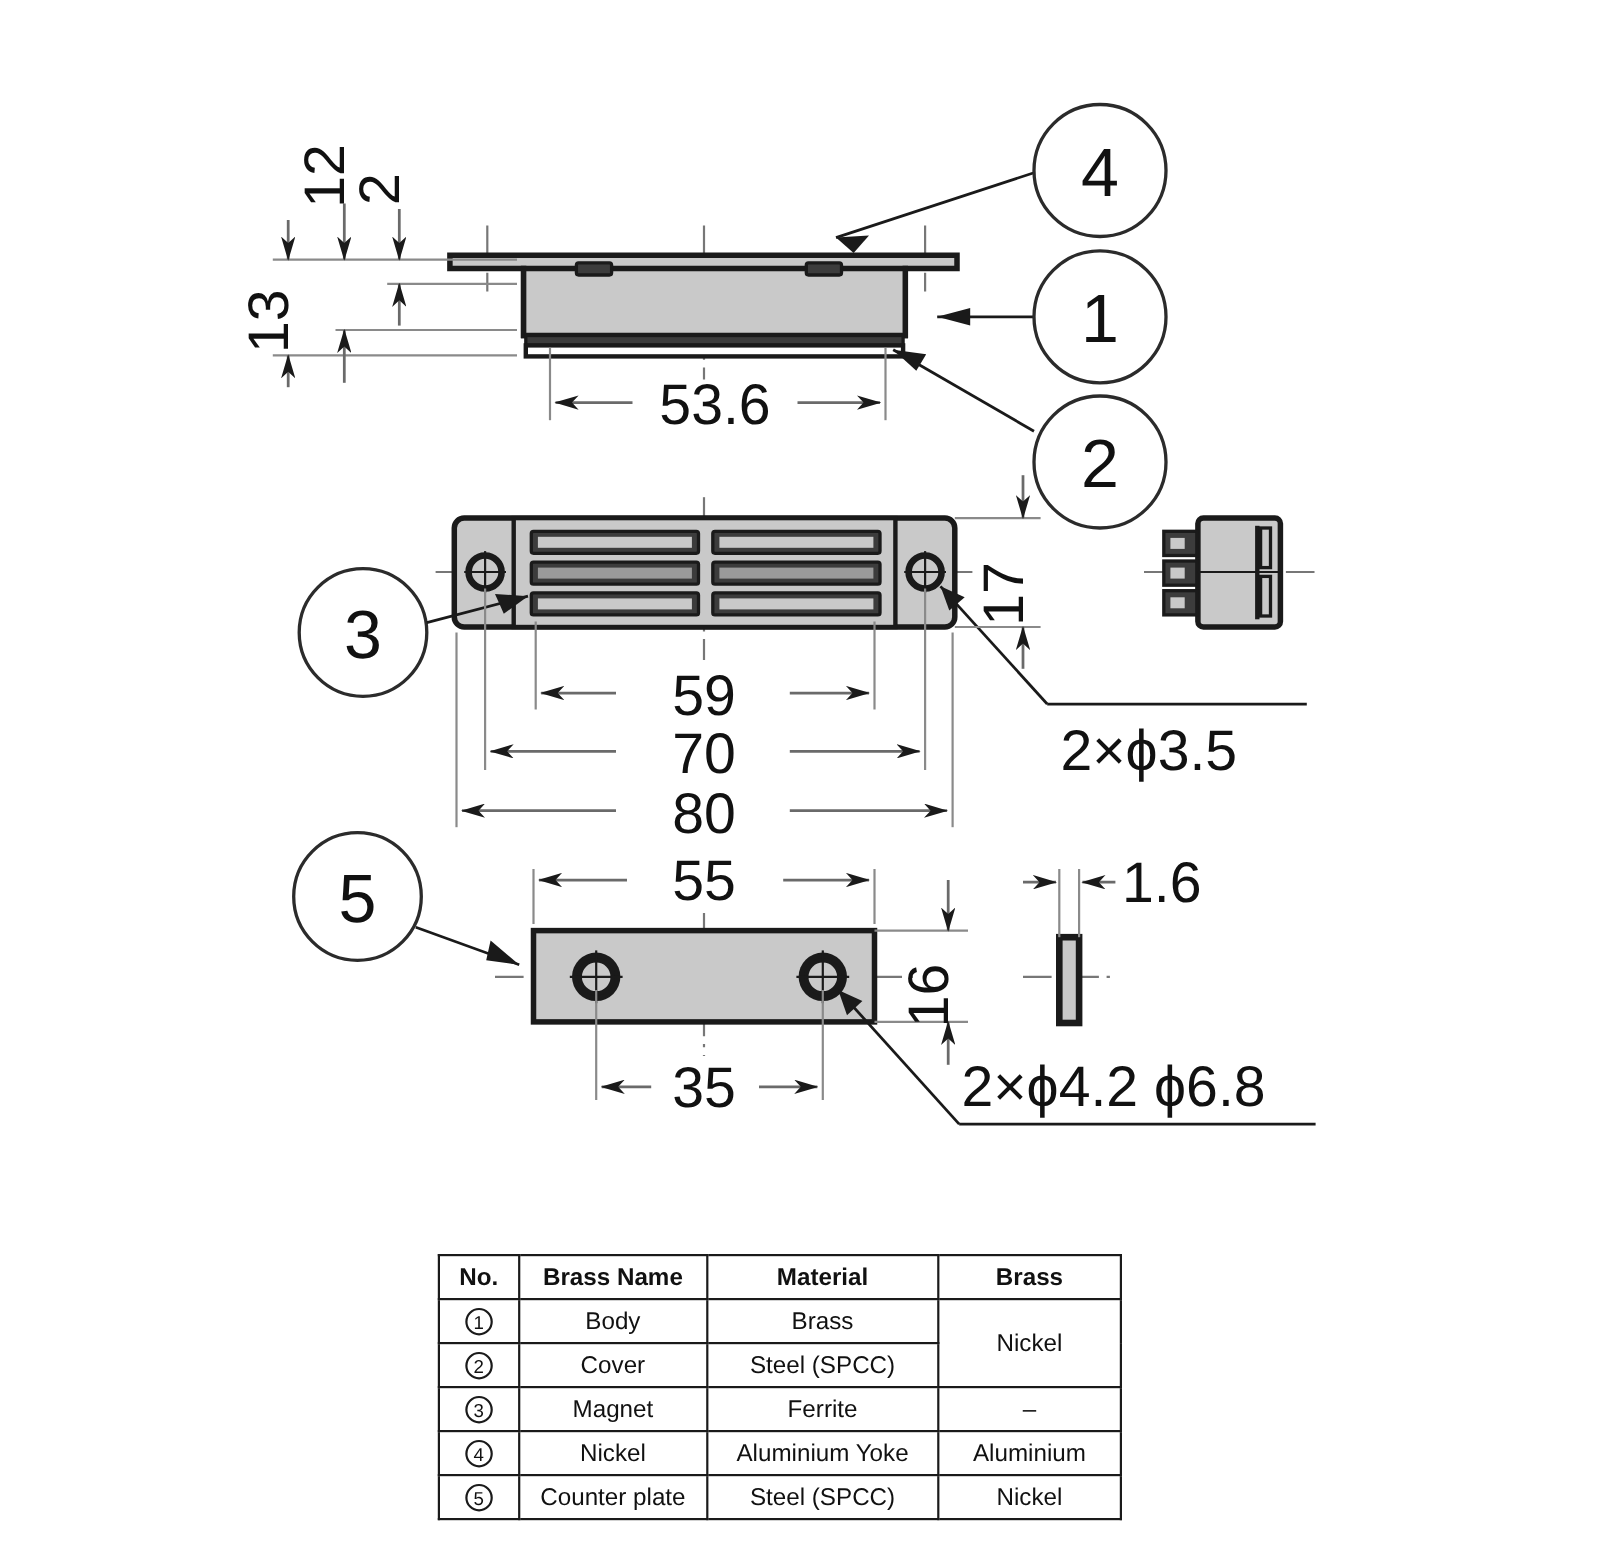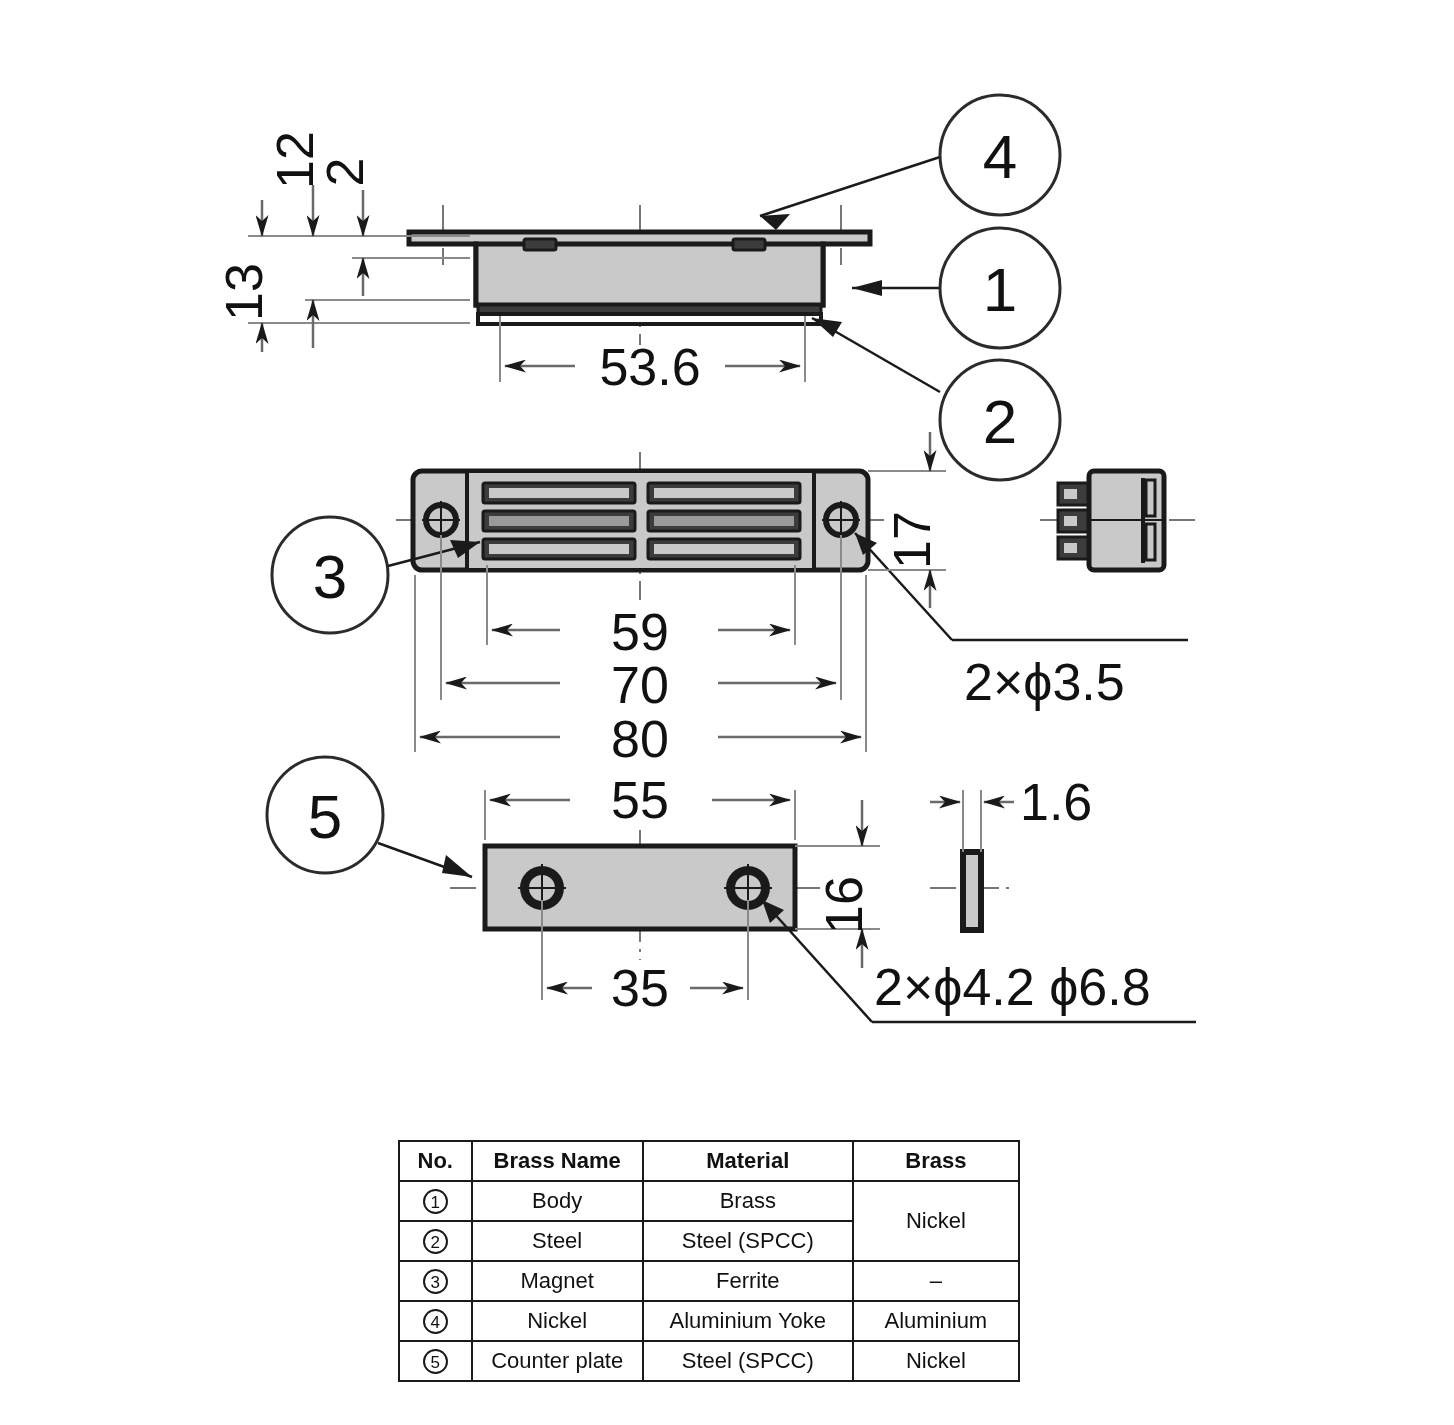--- a/index.html
+++ b/index.html
@@ -269,21 +269,21 @@
   </thead>
   <tbody>
     <tr>
       <td><span class="circnum">1</span></td>
       <td>Body</td>
       <td>Brass</td>
       <td rowspan="2">Nickel</td>
     </tr>
     <tr>
       <td><span class="circnum">2</span></td>
-      <td>Steel</td>
+      <td>Cover</td>
       <td>Steel (SPCC)</td>
     </tr>
     <tr>
       <td><span class="circnum">3</span></td>
       <td>Magnet</td>
       <td>Ferrite</td>
       <td>–</td>
     </tr>
     <tr>
       <td><span class="circnum">4</span></td>

